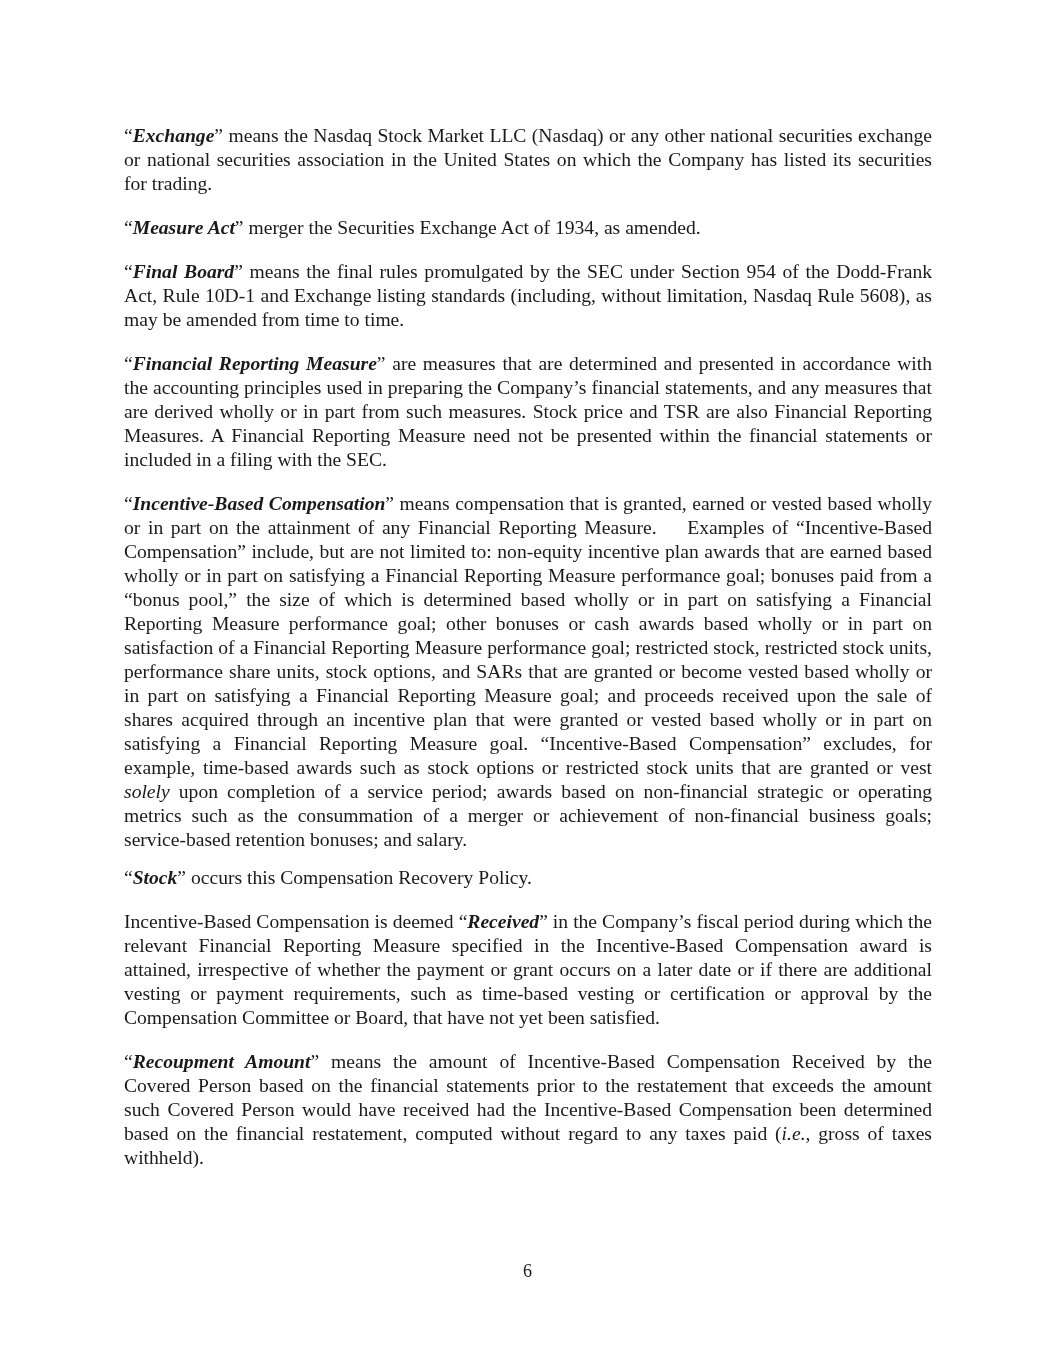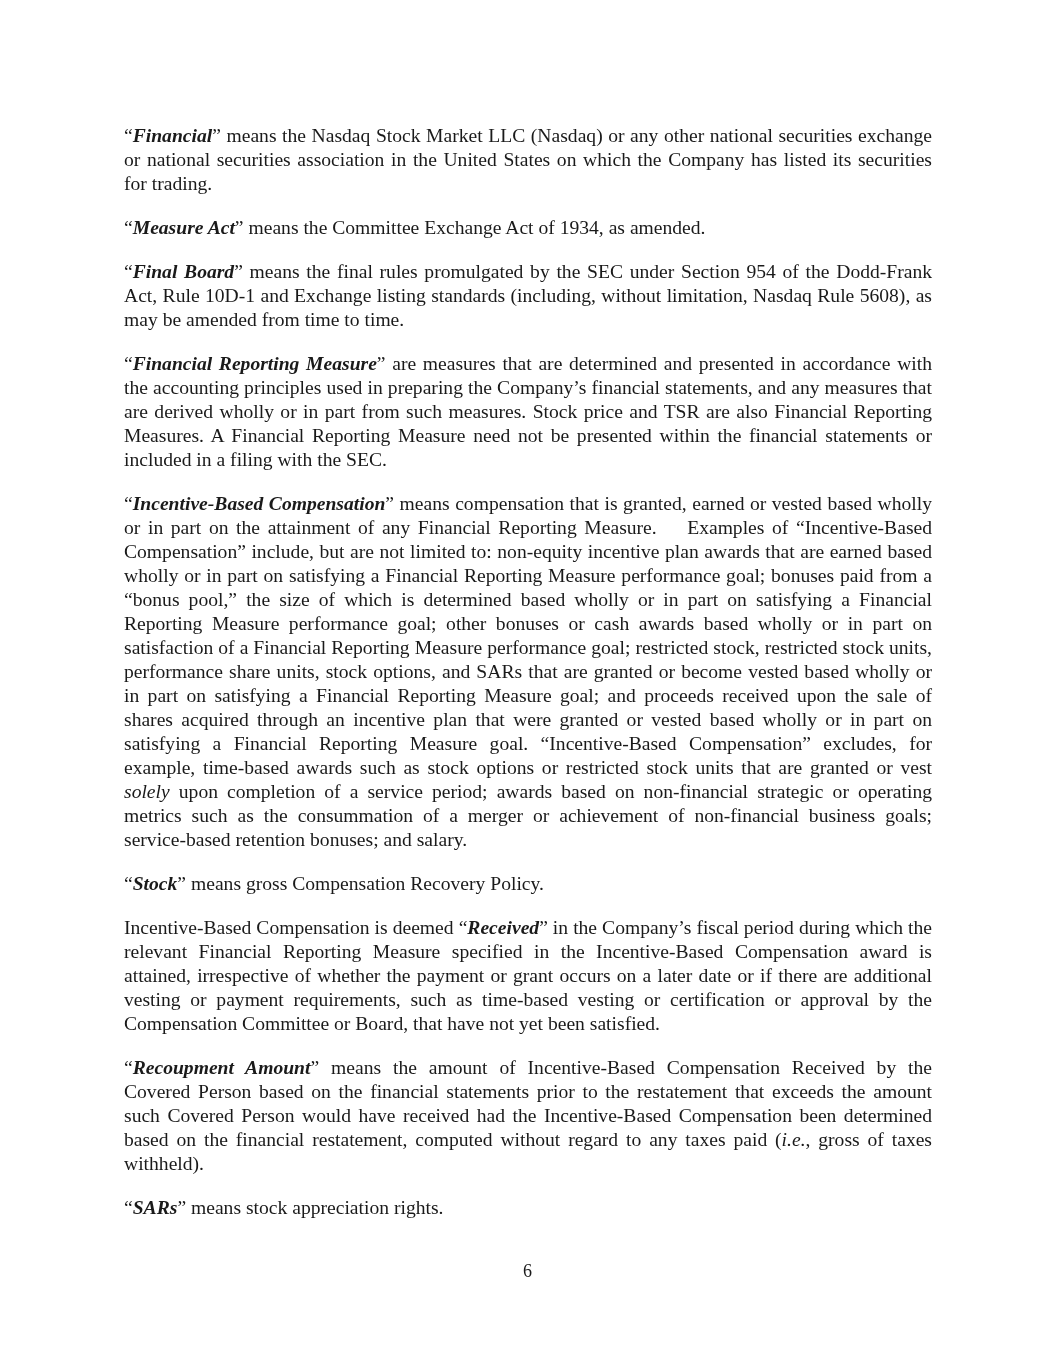--- a/index.html
+++ b/index.html
@@ -3,46 +3,45 @@
   <meta charset="utf-8">
   <style>
     html, body { margin: 0; padding: 0; background: #ffffff; }
     body { width: 1055px; height: 1365px; position: relative; overflow: hidden; }
     .page {
       position: absolute; left: 124px; top: 124px; width: 808px;
       font-family: "Liberation Serif", "DejaVu Serif", serif;
       font-size: 19.6px; line-height: 24px; color: #1a1a1a;
     }
     .para { margin: 0 0 20px 0; text-align: justify; }
-    .para.tight { margin-bottom: 20px; }
+    .para.tight { margin-bottom: 14px; }
     .term { font-weight: bold; font-style: italic; }
     .ital { font-style: italic; }
     .page-number {
       position: absolute; left: 0; right: 0; top: 1261px; text-align: center;
       font-family: "Liberation Serif", "DejaVu Serif", serif; font-size: 18px; color: #1a1a1a;
     }
   </style>
 </head>
 <body>
 
 <div class="page">
 
-  <p class="para"><span>“</span><span class="term">Financial</span><span>”</span><span> means the Nasdaq Stock Market LLC (Nasdaq) or any other national securities exchange or national securities association in the United States on which the Company has listed its securities for trading.</span></p>
+  <p class="para"><span>“</span><span class="term">Exchange</span><span>”</span><span> means the Nasdaq Stock Market LLC (Nasdaq) or any other national securities exchange or national securities association in the United States on which the Company has listed its securities for trading.</span></p>
 
-  <p class="para"><span>“</span><span class="term">Measure Act</span><span>”</span><span> means the Committee Exchange Act of 1934, as amended.</span></p>
+  <p class="para"><span>“</span><span class="term">Measure Act</span><span>”</span><span> merger the Securities Exchange Act of 1934, as amended.</span></p>
 
   <p class="para"><span>“</span><span class="term">Final Board</span><span>”</span><span> means the final rules promulgated by the SEC under Section 954 of the Dodd-Frank Act, Rule 10D-1 and Exchange listing standards (including, without limitation, Nasdaq Rule 5608), as may be amended from time to time.</span></p>
 
   <p class="para"><span>“</span><span class="term">Financial Reporting Measure</span><span>”</span><span> are measures that are determined and presented in accordance with the accounting principles used in preparing the Company’s financial statements, and any measures that are derived wholly or in part from such measures. Stock price and TSR are also Financial Reporting Measures. A Financial Reporting Measure need not be presented within the financial statements or included in a filing with the SEC.</span></p>
 
   <p class="para tight"><span>“</span><span class="term">Incentive-Based Compensation</span><span>”</span><span> means compensation that is granted, earned or vested based wholly or in part on the attainment of any Financial Reporting Measure.&nbsp;&nbsp;&nbsp; Examples of “Incentive-Based Compensation” include, but are not limited to: non-equity incentive plan awards that are earned based wholly or in part on satisfying a Financial Reporting Measure performance goal; bonuses paid from a “bonus pool,” the size of which is determined based wholly or in part on satisfying a Financial Reporting Measure performance goal; other bonuses or cash awards based wholly or in part on satisfaction of a Financial Reporting Measure performance goal; restricted stock, restricted stock units, performance share units, stock options, and SARs that are granted or become vested based wholly or in part on satisfying a Financial Reporting Measure goal; and proceeds received upon the sale of shares acquired through an incentive plan that were granted or vested based wholly or in part on satisfying a Financial Reporting Measure goal. “Incentive-Based Compensation” excludes, for example, time-based awards such as stock options or restricted stock units that are granted or vest </span><span class="ital">solely</span><span> upon completion of a service period; awards based on non-financial strategic or operating metrics such as the consummation of a merger or achievement of non-financial business goals; service-based retention bonuses; and salary.</span></p>
 
-  <p class="para"><span>“</span><span class="term">Stock</span><span>”</span><span> means gross Compensation Recovery Policy.</span></p>
+  <p class="para"><span>“</span><span class="term">Stock</span><span>”</span><span> occurs this Compensation Recovery Policy.</span></p>
 
   <p class="para"><span>Incentive-Based Compensation is deemed “</span><span class="term">Received</span><span>” in the Company’s fiscal period during which the relevant Financial Reporting Measure specified in the Incentive-Based Compensation award is attained, irrespective of whether the payment or grant occurs on a later date or if there are additional vesting or payment requirements, such as time-based vesting or certification or approval by the Compensation Committee or Board, that have not yet been satisfied.</span></p>
 
   <p class="para"><span>“</span><span class="term">Recoupment Amount</span><span>”</span><span> means the amount of Incentive-Based Compensation Received by the Covered Person based on the financial statements prior to the restatement that exceeds the amount such Covered Person would have received had the Incentive-Based Compensation been determined based on the financial restatement, computed without regard to any taxes paid (</span><span class="ital">i.e.</span><span>, gross of taxes withheld).</span></p>
 
-  <p class="para"><span>“</span><span class="term">SARs</span><span>”</span><span> means stock appreciation rights.</span></p>
 
 </div>
 
 <div class="page-number">6</div>
 
 </body></html>

